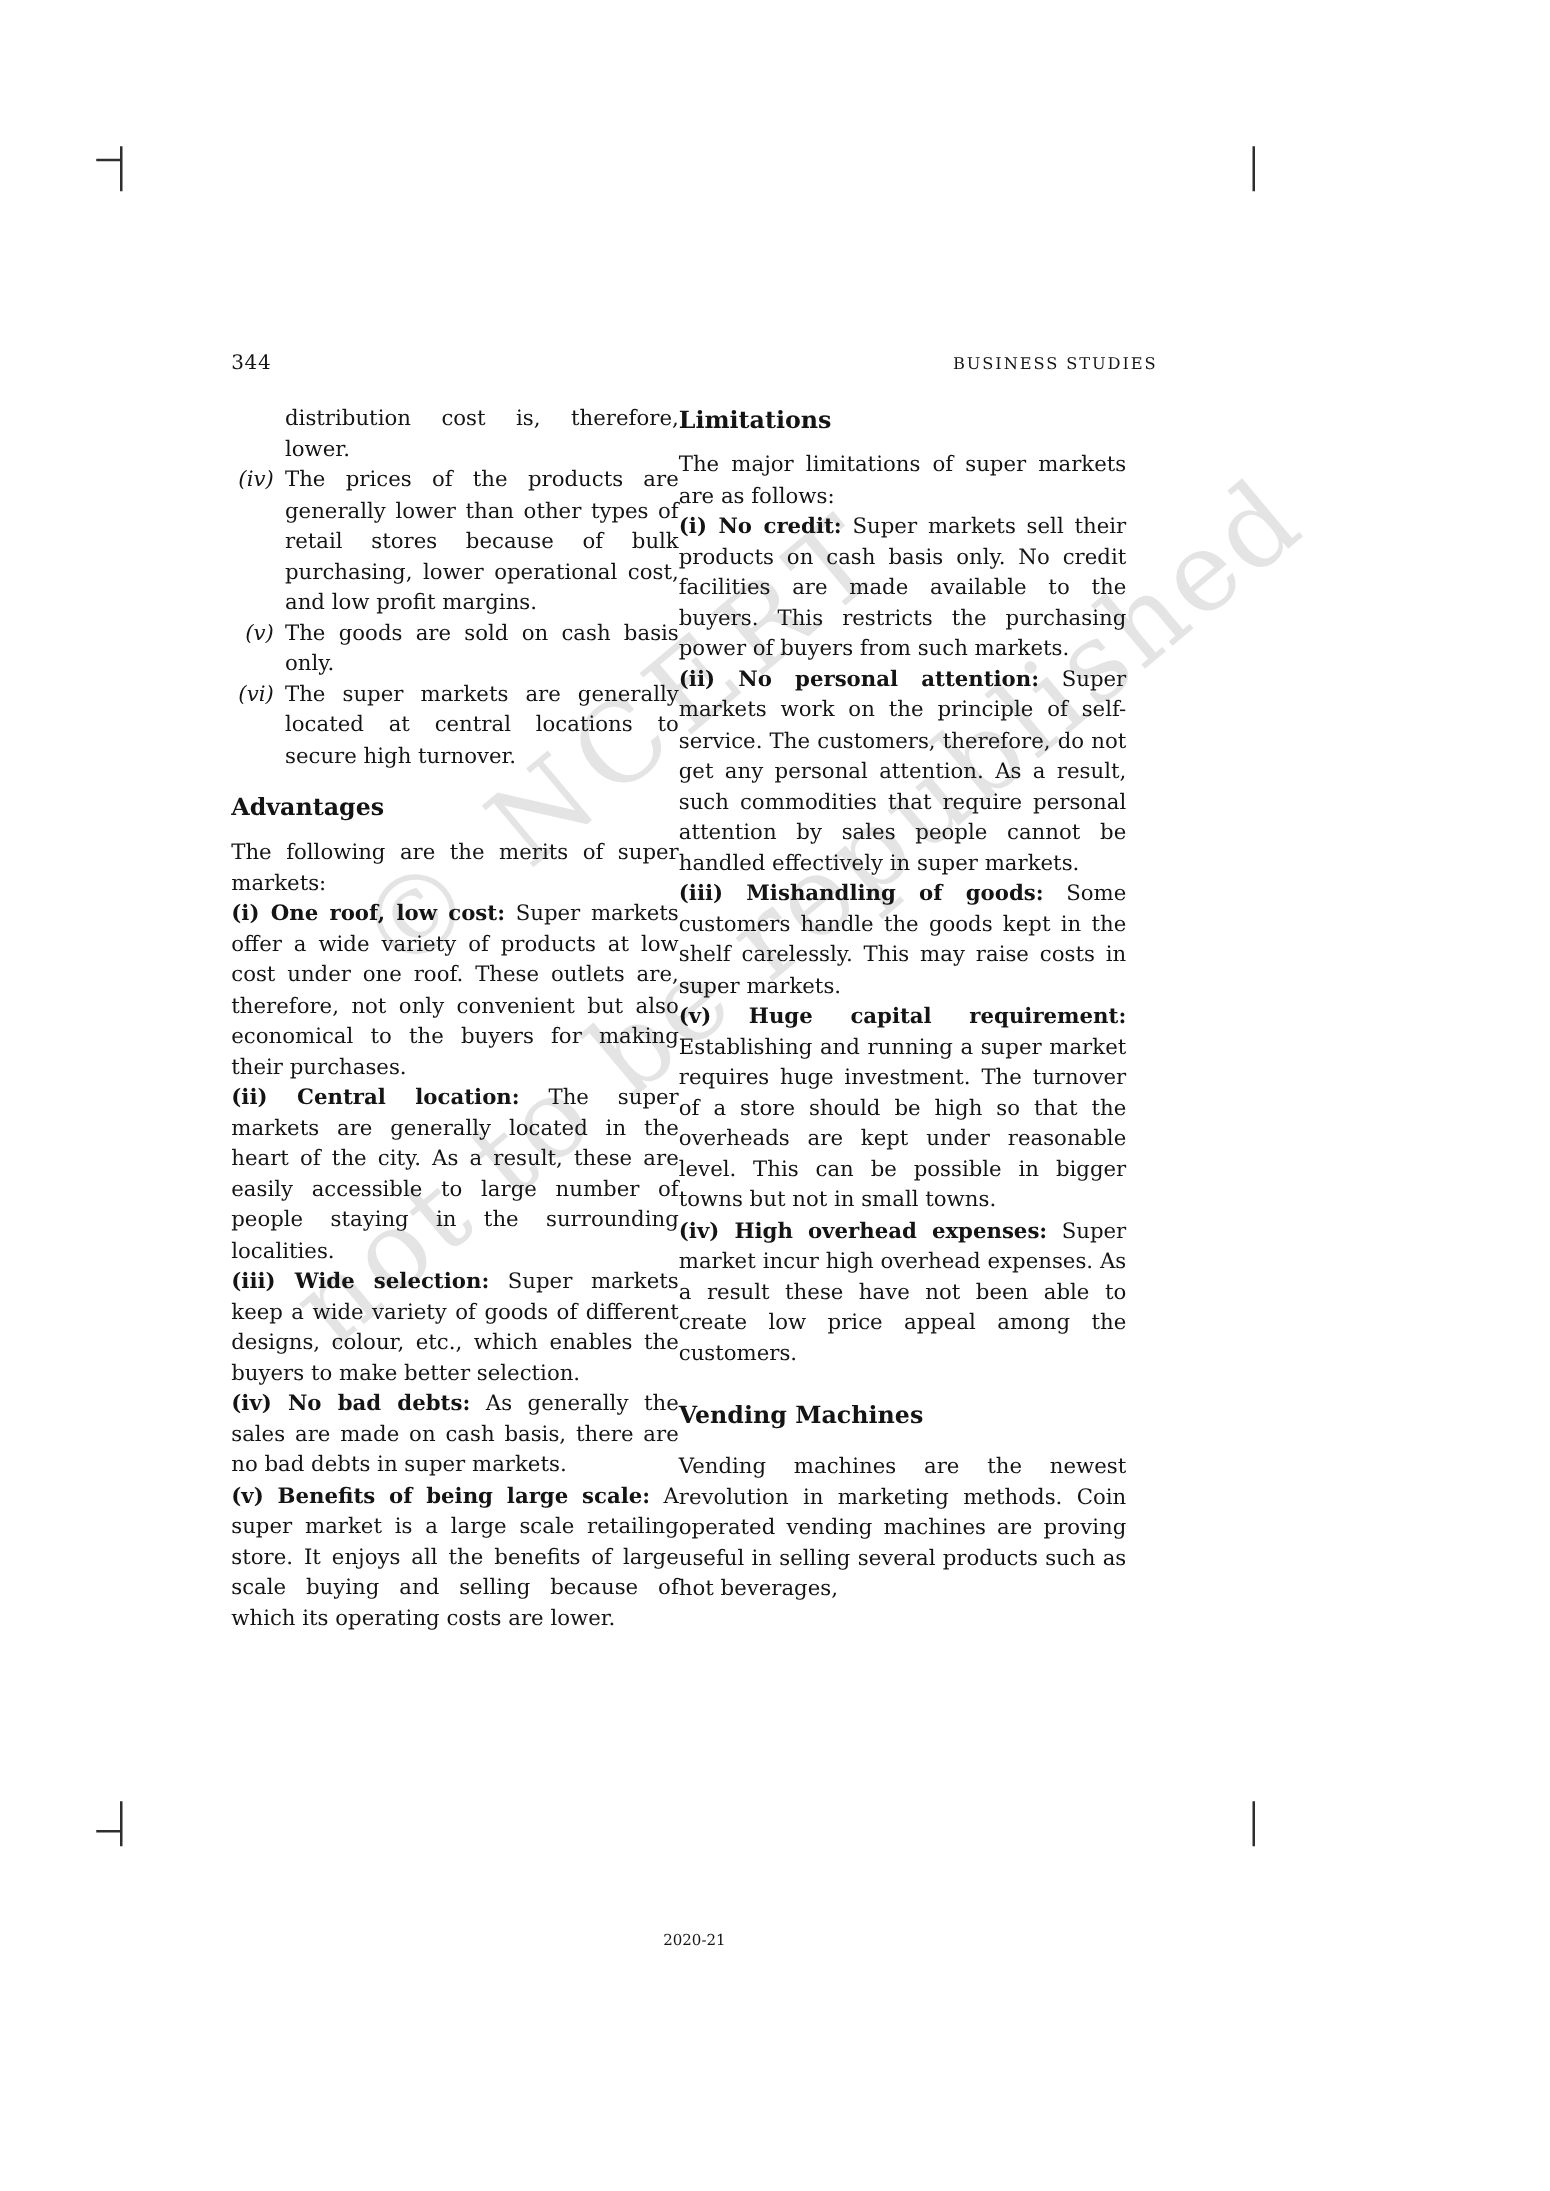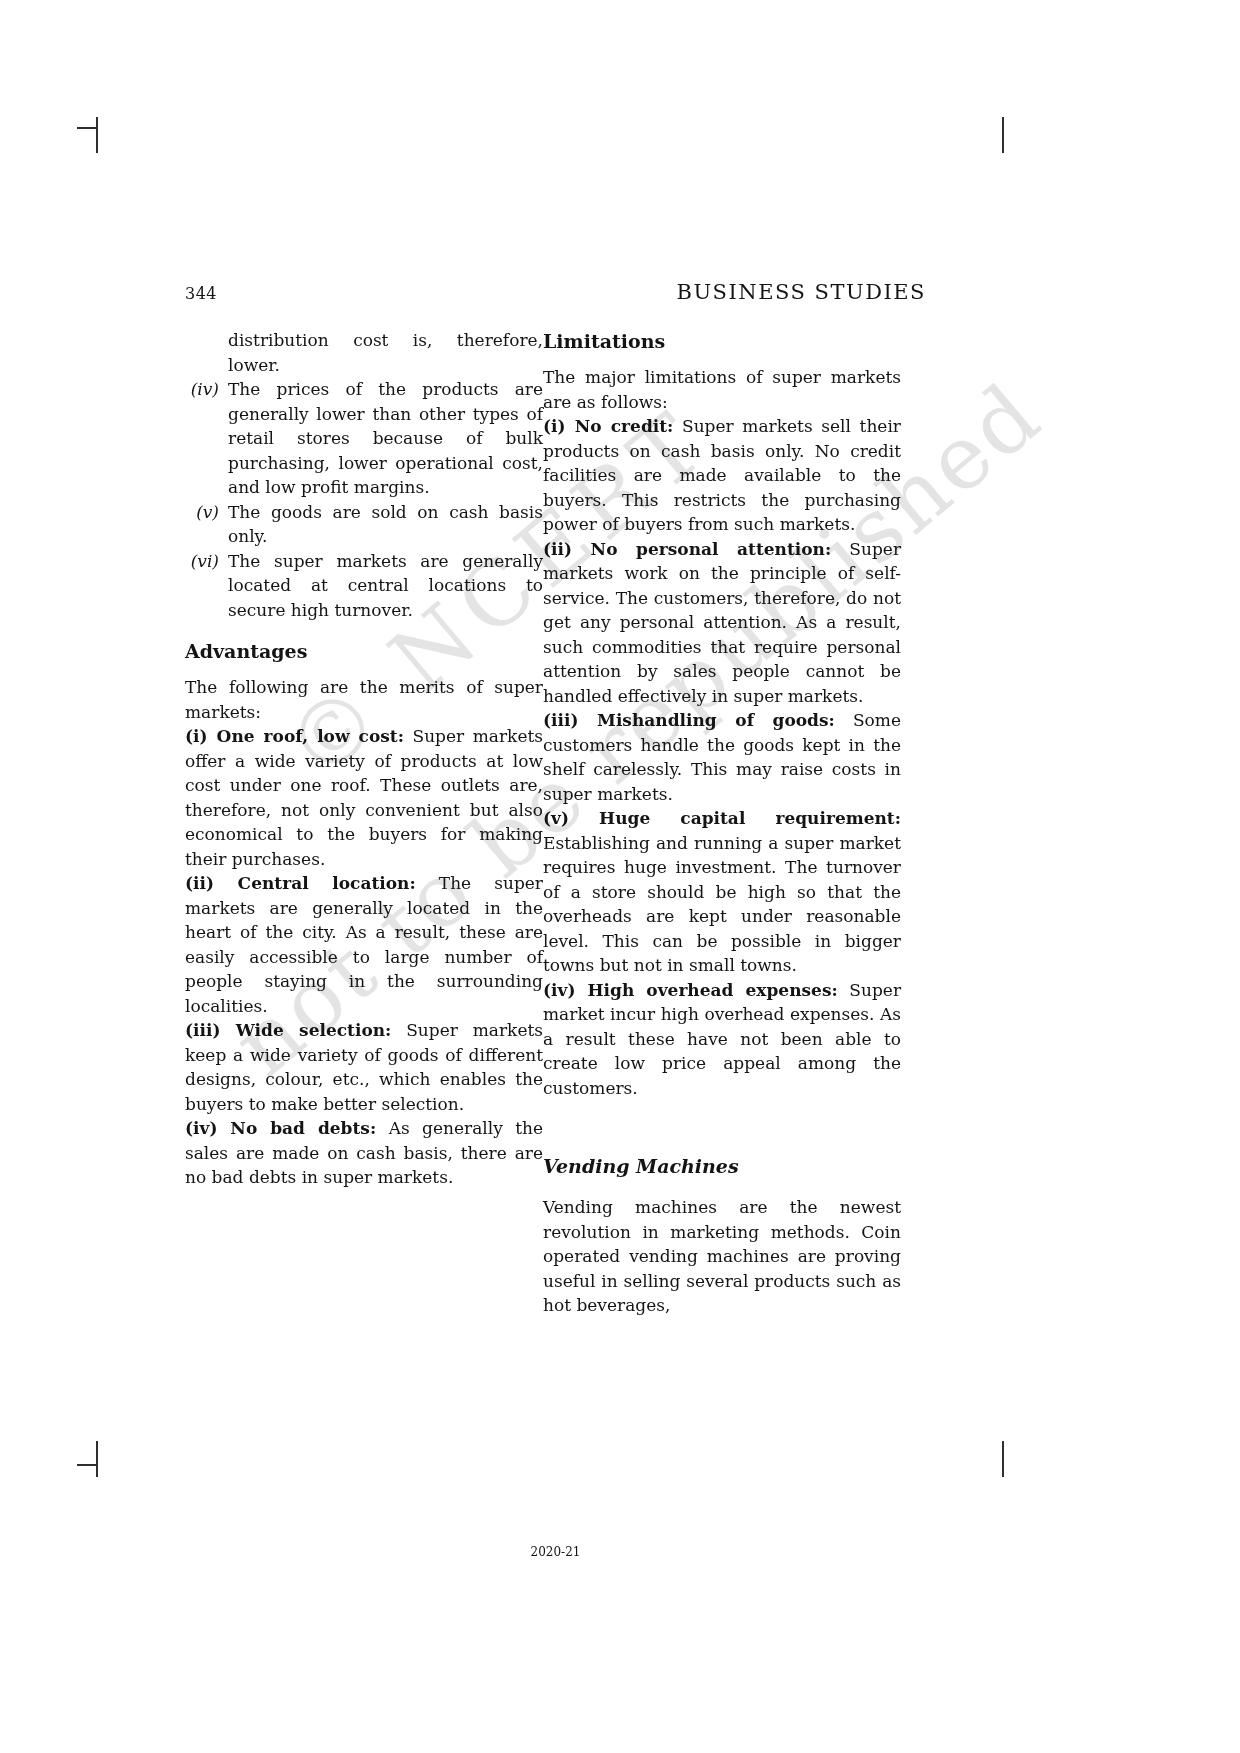--- a/index.html
+++ b/index.html
@@ -39,21 +39,21 @@
     z-index: 1;
   }
   .pagehead {
     display: flex;
     justify-content: space-between;
     align-items: baseline;
     font-size: 16px;
     margin-bottom: 24px;
   }
   .pagehead .pnum { letter-spacing: 0.5px; }
-  .pagehead .ptitle { letter-spacing: 1.5px; font-size: 21px; }
+  .pagehead .ptitle { letter-spacing: 1.5px; font-size: 13px; }
   .cols { display: flex; align-items: flex-start; }
   .col {
     width: 358px;
     font-size: 17px;
     line-height: 24.5px;
     text-align: justify;
   }
   .list-item { display: flex; }
   .list-item .marker {
     flex: 0 0 43px;
@@ -64,21 +64,21 @@
   }
   .list-item .itext { flex: 1 1 auto; text-align: justify; }
   .h {
     font-weight: bold;
     font-size: 19px;
     line-height: 26px;
     text-align: left;
     margin: 16px 0 11px 0;
   }
   .h.first { margin-top: 0; }
-  .h.spaced { margin-top: 53px; margin-bottom: 16px; font-style: italic; }
+  .h.spaced { margin-top: 24px; margin-bottom: 16px; }
   p.para { margin: 0; }
   p.para b { font-weight: bold; }
   .footer {
     position: absolute;
     left: 185px;
     top: 1545px;
     width: 741px;
     text-align: center;
     font-size: 12px;
     z-index: 1;
@@ -142,20 +142,24 @@
           <span>The super markets are generally located in the heart of the city. As a result, these are easily accessible to large number of people staying in the surrounding localities.</span>
         </p>
         <p class="para">
           <b>(iii) Wide selection:</b>
           <span>Super markets keep a wide variety of goods of different designs, colour, etc., which enables the buyers to make better selection.</span>
         </p>
         <p class="para">
           <b>(iv) No bad debts:</b>
           <span>As generally the sales are made on cash basis, there are no bad debts in super markets.</span>
         </p>
+        <p class="para">
+          <b>(v) Benefits of being large scale:</b>
+          <span>A super market is a large scale retailing store. It enjoys all the benefits of large scale buying and selling because of which its operating costs are lower.</span>
+        </p>
 
       </div>
 
       <div class="col">
 
         <div class="h first">Limitations</div>
 
         <p class="para">The major limitations of super markets are as follows:</p>
 
         <p class="para">

